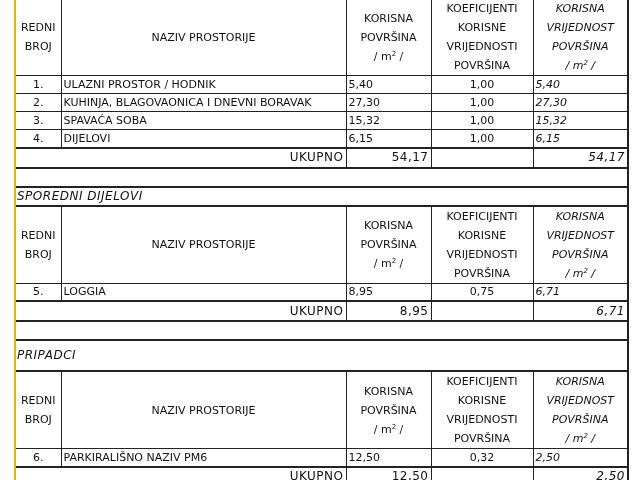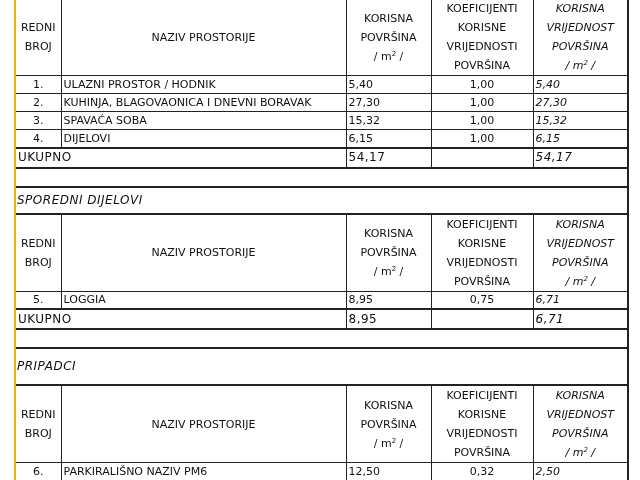--- a/index.html
+++ b/index.html
@@ -4,21 +4,21 @@
 <style>
   html, body { margin:0; padding:0; background:#ffffff; }
   body { width:640px; height:480px; overflow:hidden; position:relative;
          font-family:"DejaVu Sans", sans-serif; color:#111; }
   .tbl { position:absolute; left:14px; top:-2px; width:613px; }
   table { border-collapse:collapse; width:613px; table-layout:fixed; }
   td { border:1px solid #222; padding:0 2px; font-size:11px; line-height:13px; overflow:hidden; white-space:nowrap; }
   td.hdr { text-align:center; white-space:normal; line-height:19px; }
   td.num { text-align:left; }
   td.ctr { text-align:center; }
-  td.sum { font-size:12px; letter-spacing:0.5px; }
+  td.sum { text-align:right; font-size:12px; letter-spacing:0.5px; }
   td.sec { font-size:12px; letter-spacing:0.5px; padding-left:1px; }
   tr.thick-top td { border-top:2px solid #222; }
   td.lb { border-left:2px solid #eab308; }
   td.rb { border-right:2px solid #222;font-style:italic; }
   sup { font-size:7px; vertical-align:4px; line-height:0; }
 </style>
 </head>
 <body>
 
 <div class="tbl">
@@ -70,21 +70,21 @@
   <tr class="thick-top" style="height:20px">
     <td class="sum lb" colspan="2">UKUPNO</td>
     <td class="sum">54,17</td>
     <td></td>
     <td class="sum rb">54,17</td>
   </tr>
   <tr class="thick-top" style="height:19px">
     <td class="lb rb" colspan="5"></td>
   </tr>
 
-  <tr class="thick-top" style="height:27px">
+  <tr class="thick-top" style="height:19px">
     <td class="sec lb rb" colspan="5">SPOREDNI DIJELOVI</td>
   </tr>
   <tr class="thick-top" style="height:75px">
     <td class="hdr lb"><span>REDNI BROJ</span></td>
     <td class="hdr"><span>NAZIV PROSTORIJE</span></td>
     <td class="hdr"><span>KORISNA POVRŠINA</span><br><span>/ m</span><sup>2</sup><span> /</span></td>
     <td class="hdr"><span>KOEFICIJENTI KORISNE VRIJEDNOSTI POVRŠINA</span></td>
     <td class="hdr rb"><span>KORISNA VRIJEDNOST POVRŠINA</span><br><span>/ m</span><sup>2</sup><span> /</span></td>
   </tr>
   <tr style="height:18px">
@@ -97,21 +97,21 @@
   <tr class="thick-top" style="height:20px">
     <td class="sum lb" colspan="2">UKUPNO</td>
     <td class="sum">8,95</td>
     <td></td>
     <td class="sum rb">6,71</td>
   </tr>
   <tr class="thick-top" style="height:19px">
     <td class="lb rb" colspan="5"></td>
   </tr>
 
-  <tr class="thick-top" style="height:37px">
+  <tr class="thick-top" style="height:31px">
     <td class="sec lb rb" colspan="5">PRIPADCI</td>
   </tr>
   <tr class="thick-top" style="height:75px">
     <td class="hdr lb"><span>REDNI BROJ</span></td>
     <td class="hdr"><span>NAZIV PROSTORIJE</span></td>
     <td class="hdr"><span>KORISNA POVRŠINA</span><br><span>/ m</span><sup>2</sup><span> /</span></td>
     <td class="hdr"><span>KOEFICIJENTI KORISNE VRIJEDNOSTI POVRŠINA</span></td>
     <td class="hdr rb"><span>KORISNA VRIJEDNOST POVRŠINA</span><br><span>/ m</span><sup>2</sup><span> /</span></td>
   </tr>
   <tr style="height:18px">

